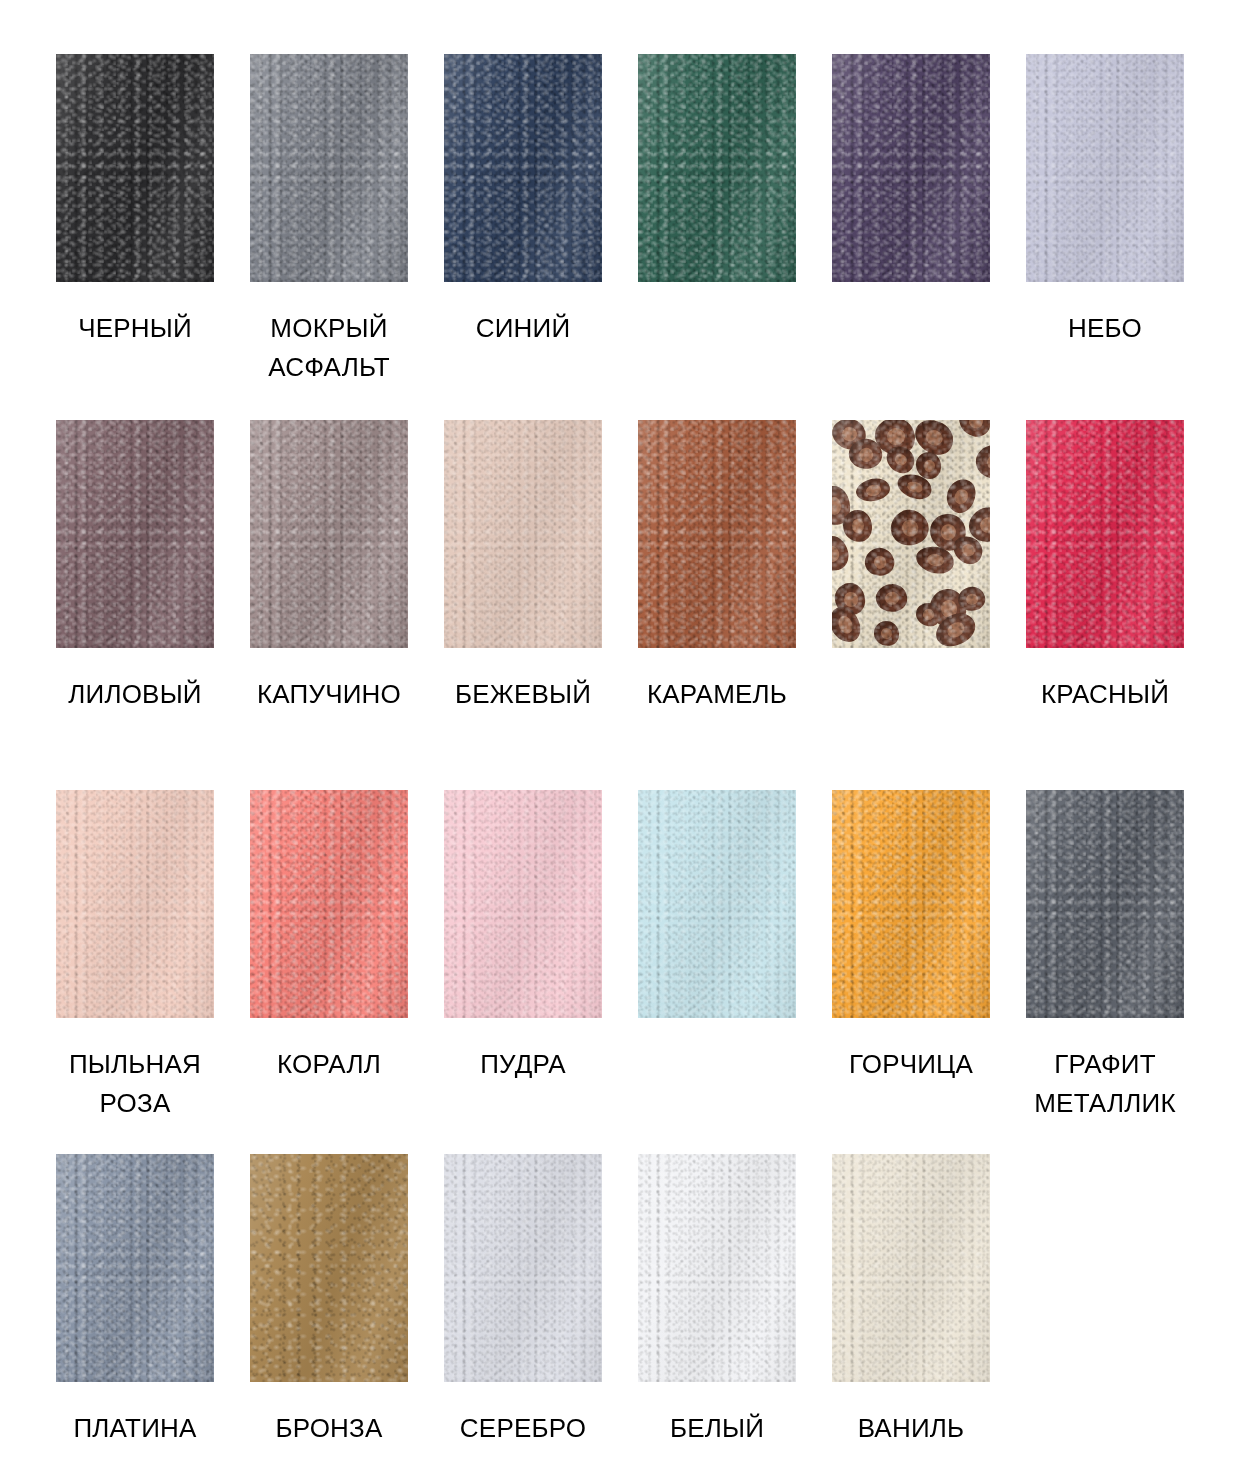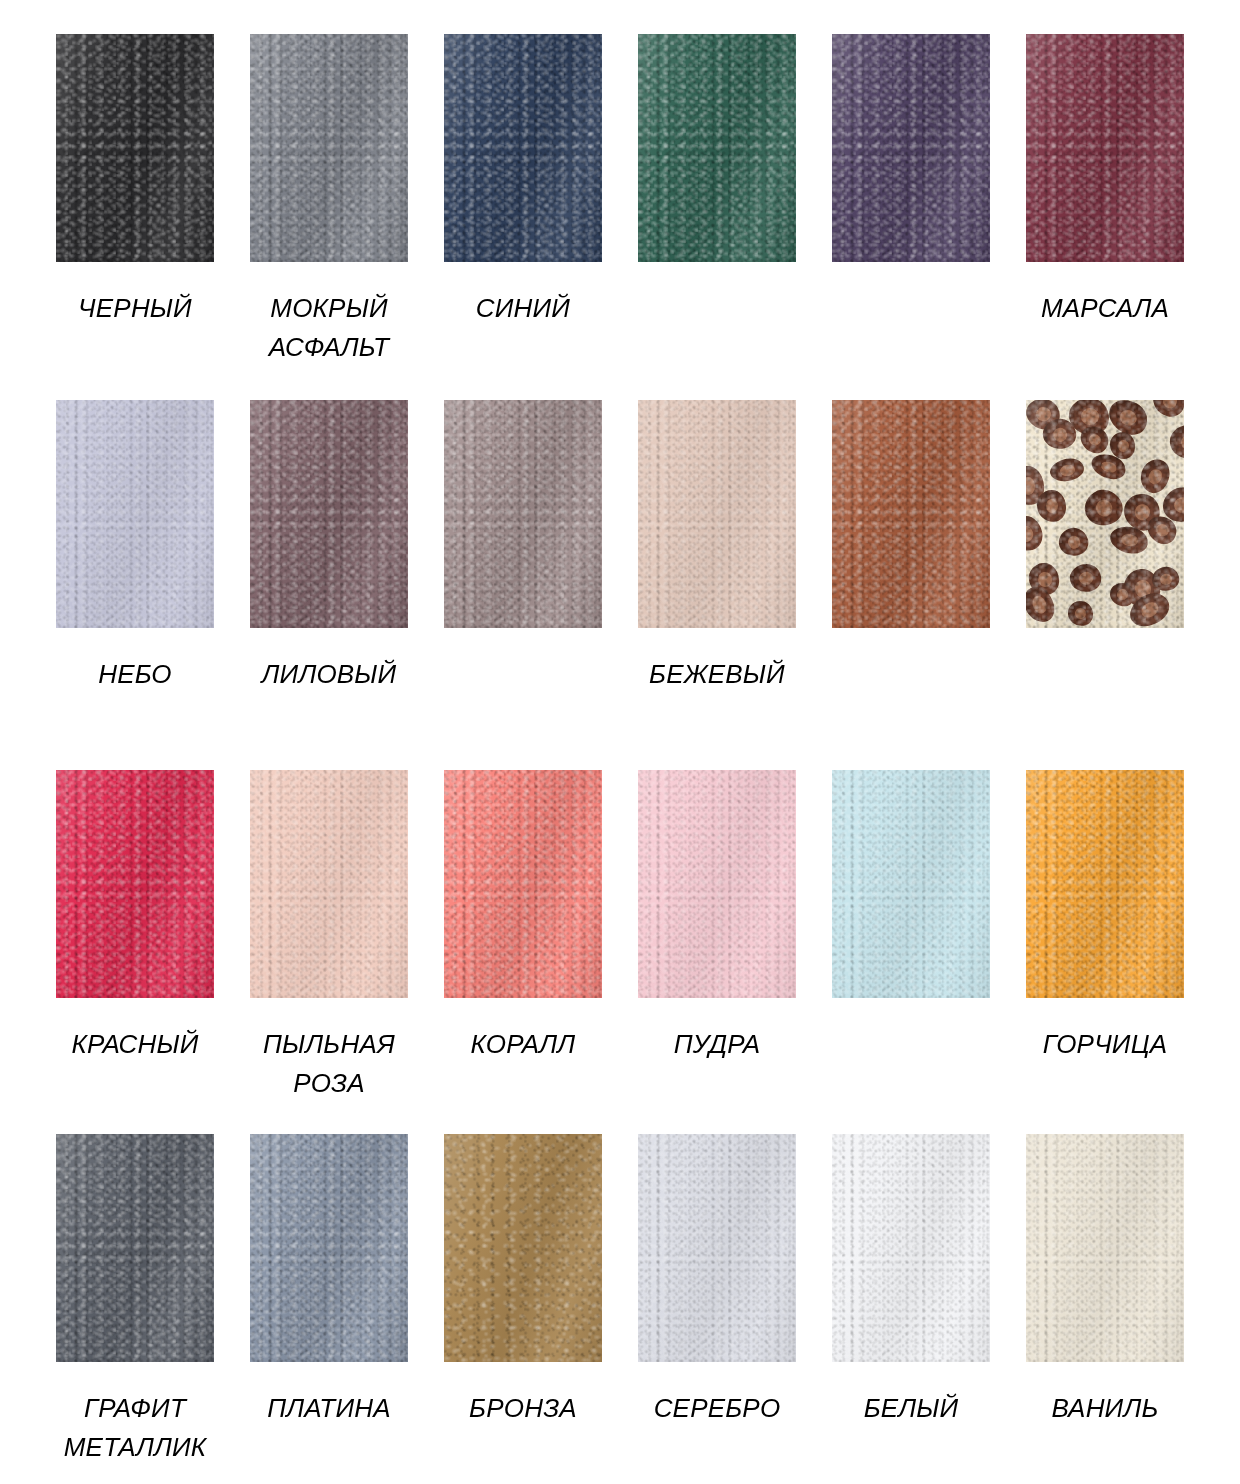--- a/index.html
+++ b/index.html
@@ -16,22 +16,21 @@
   }
 
   #swatch-grid {
     width: 1240px;
     height: 1484px;
     display: grid;
     grid-template-columns: repeat(6, 194px);
     grid-template-rows: 366px 370px 364px 384px;
     justify-content: center;
     box-sizing: border-box;
-    padding-top: 34px;
-    font-style: italic;
+    padding-top: 54px;
   }
 
   .swatch-cell {
     display: flex;
     flex-direction: column;
     align-items: center;
   }
 
   .swatch-chip {
     width: 158px;
@@ -165,58 +164,53 @@
         <div class="sheen"></div>
       </div>
     </div>
     <div class="swatch-cell">
       <div class="swatch-chip" style="background-color: rgb(79, 65, 99);">
         <div class="grain"></div>
         <div class="sheen"></div>
       </div>
     </div>
     <div class="swatch-cell">
-      <div class="swatch-chip" style="background-color: rgb(124, 50, 67);">
-        <div class="grain"></div>
-        <div class="sheen"></div>
-      </div>
-      <div class="swatch-label">МАРСАЛА</div>
-    </div>
-    <div class="swatch-cell">
       <div class="swatch-chip chip--soft" style="background-color: rgb(197, 198, 218);">
         <div class="grain"></div>
         <div class="sheen"></div>
       </div>
       <div class="swatch-label">НЕБО</div>
     </div>
     <div class="swatch-cell">
       <div class="swatch-chip" style="background-color: rgb(126, 98, 104);">
         <div class="grain"></div>
         <div class="sheen"></div>
       </div>
       <div class="swatch-label">ЛИЛОВЫЙ</div>
     </div>
     <div class="swatch-cell">
       <div class="swatch-chip" style="background-color: rgb(159, 140, 140);">
         <div class="grain"></div>
         <div class="sheen"></div>
       </div>
+      <div class="swatch-label">КАПУЧИНО</div>
     </div>
     <div class="swatch-cell">
       <div class="swatch-chip chip--soft" style="background-color: rgb(227, 201, 188);">
         <div class="grain"></div>
         <div class="sheen"></div>
       </div>
       <div class="swatch-label">БЕЖЕВЫЙ</div>
     </div>
     <div class="swatch-cell">
       <div class="swatch-chip" style="background-color: rgb(166, 91, 60);">
         <div class="grain"></div>
         <div class="sheen"></div>
       </div>
+      <div class="swatch-label">КАРАМЕЛЬ</div>
     </div>
     <div class="swatch-cell">
       <div class="swatch-chip" style="background-color: rgb(239, 228, 204);">
         <div class="leopard">
           <span class="blob" style="width: 33.6536px; height: 30.0945px; left: -0.365934px; top: -0.940359px; transform: rotate(10.6deg);"></span>
           <span class="blob" style="width: 40.3664px; height: 36.884px; left: 43.1765px; top: -2.29308px; transform: rotate(2.6deg);"></span>
           <span class="blob" style="width: 39.6233px; height: 32.4852px; left: 81.5375px; top: 0.776902px; transform: rotate(26.3deg);"></span>
           <span class="blob" style="width: 31.8199px; height: 30.2888px; left: 126.897px; top: -14.4563px; transform: rotate(15.5deg);"></span>
           <span class="blob" style="width: 32.8424px; height: 30.4948px; left: 17.1374px; top: 18.8552px; transform: rotate(-12.4deg);"></span>
           <span class="blob" style="width: 28.6903px; height: 24.8063px; left: 53.7536px; top: 26.8128px; transform: rotate(29.2deg);"></span>

